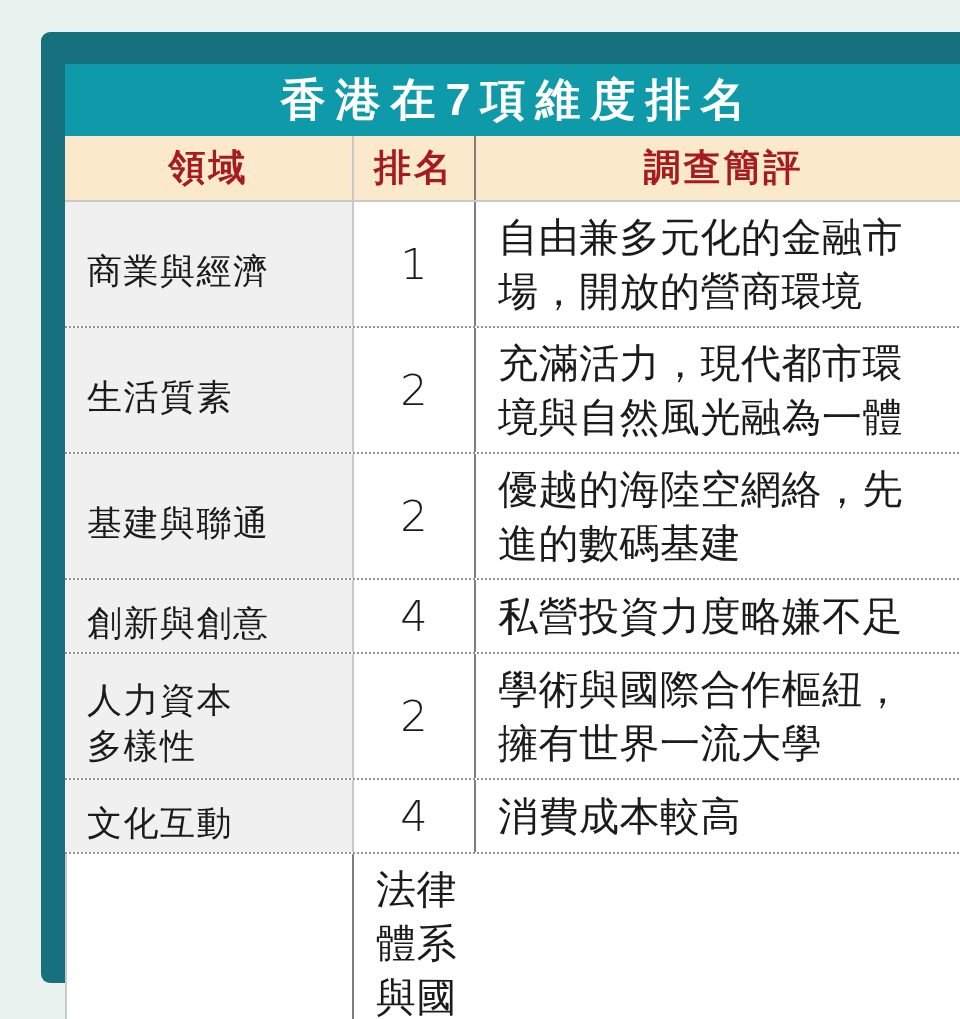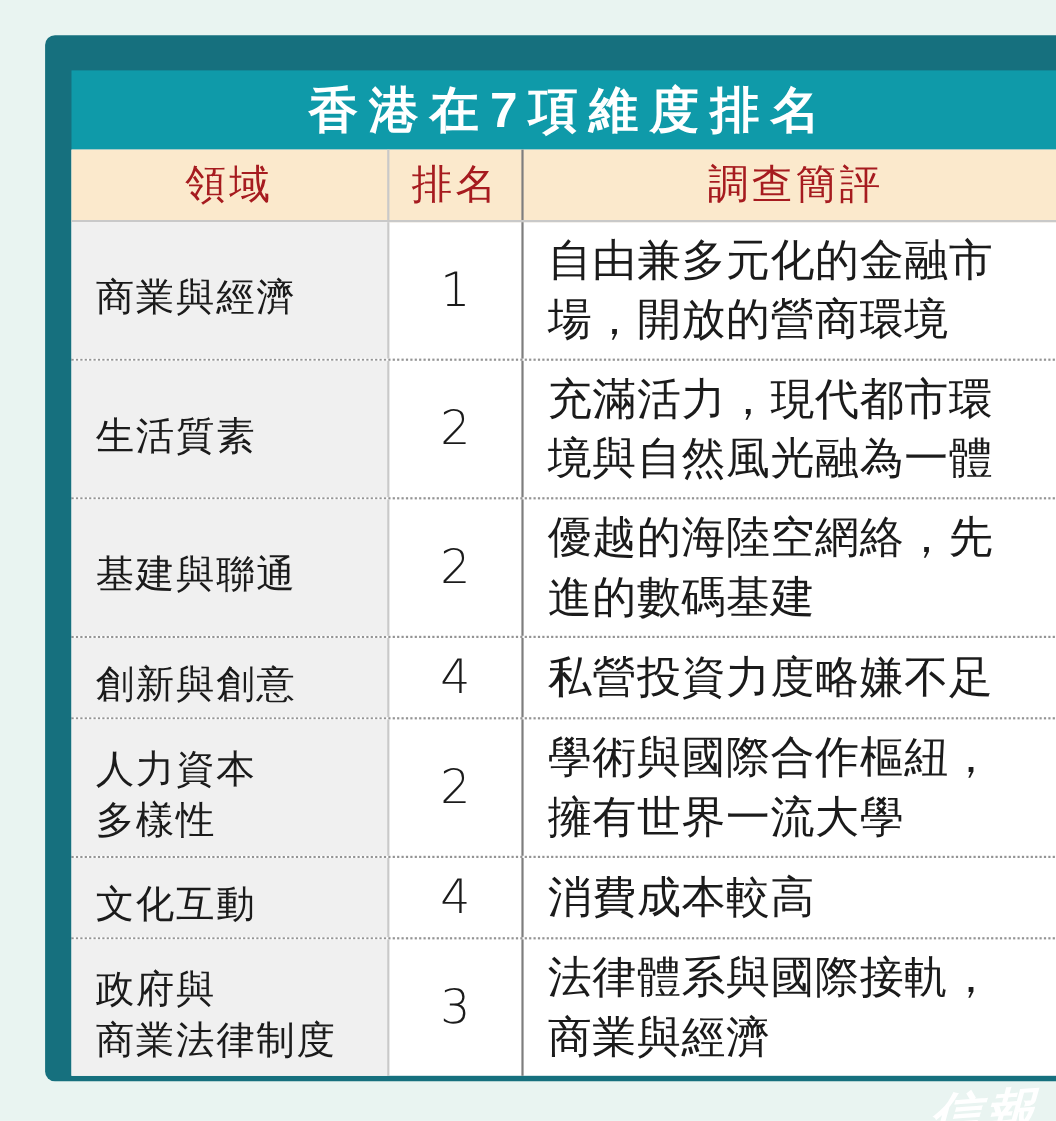--- a/index.html
+++ b/index.html
@@ -36,21 +36,21 @@
     display: grid;
     grid-template-columns: 287px 122px 1fr;
   }
   .hrow {
     background: #fbe9cc;
     min-height: 66px;
     border-bottom: 2px solid #c9c9c9;
   }
   .hcell {
     color: #a61b1f;
-    font-weight: 400;
+    font-weight: 700;
     font-size: 37px;
     letter-spacing: 3px;
     display: flex; align-items: center; justify-content: center;
   }
   .brow + .brow { border-top: 2px dotted #949494; }
   .r1 { min-height: 111px; }
   .r2 { min-height: 113px; }
   .r3 { min-height: 112px; }
   .r4 { min-height: 65px;  }
   .r5 { min-height: 113px; }
@@ -151,22 +151,20 @@
 擁有世界一流大學</div>
     </div>
 
     <div class="row brow r6">
       <div class="field c1">文化互動</div>
       <div class="rank c2">4</div>
       <div class="comment c3">消費成本較高</div>
     </div>
 
     <div class="row brow r7">
-      <div class="field c1">政府與
-商業法律制度</div>
       <div class="rank c2">3</div>
       <div class="comment c3">法律體系與國際接軌，
 商業與經濟</div>
     </div>
 
   </div>
 
   <div class="bottom-band">
     <div class="logo">信報</div>
   </div>

